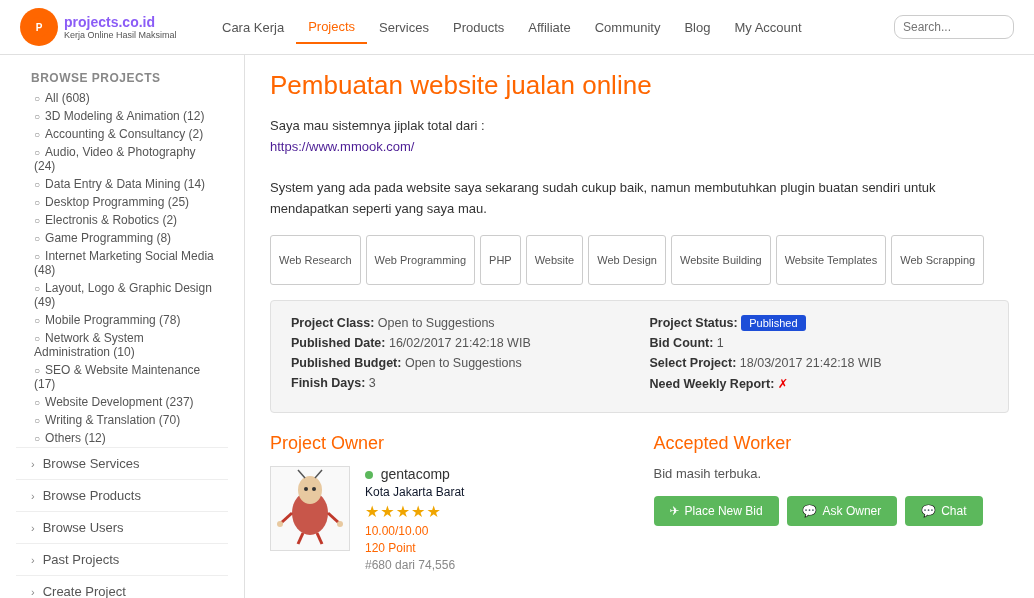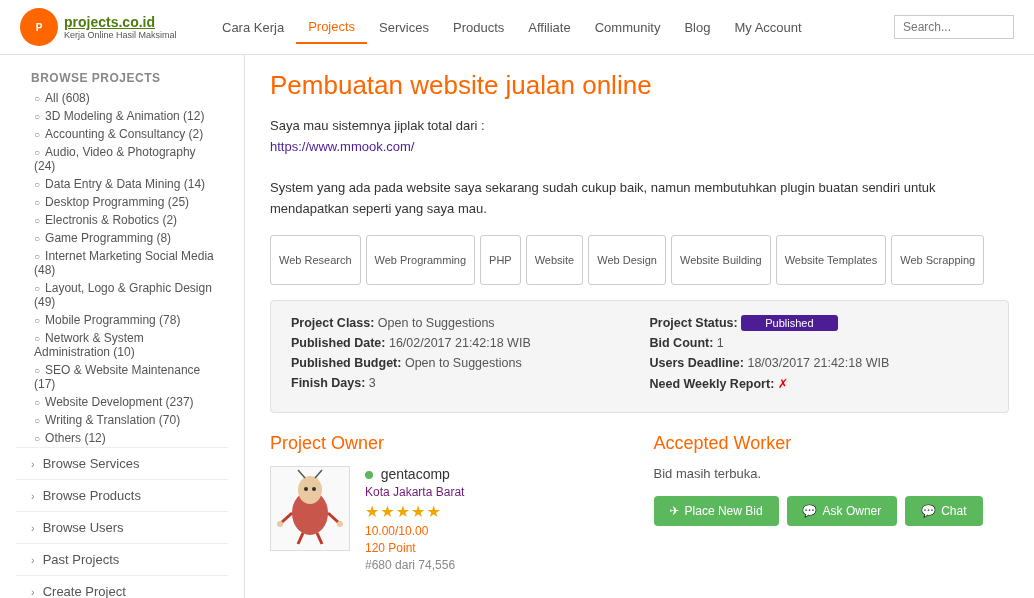--- a/index.html
+++ b/index.html
@@ -26,37 +26,37 @@
       border-radius: 50%;
       display: flex;
       align-items: center;
       justify-content: center;
       color: #fff;
       font-weight: bold;
       font-size: 18px;
       margin-right: 6px;
     }
     .logo-text { display: flex; flex-direction: column; }
-    .logo-main { color: #4d7c0f; font-weight: bold; font-size: 14px; text-decoration: underline; }
+    .logo-main { color: #8b5cf6; font-weight: bold; font-size: 14px; }
     .logo-sub { font-size: 9px; color: #555; }
     nav { display: flex; align-items: center; flex: 1; }
     nav a {
       text-decoration: none;
       color: #555;
       padding: 8px 12px;
       font-size: 13px;
     }
     nav a.active {
       color: #f60;
       border-bottom: 2px solid #f60;
     }
     .header-search {
       margin-left: auto;
       border: 1px solid #ccc;
-      border-radius: 0;
+      border-radius: 9px;
       padding: 4px 8px;
       font-size: 12px;
       width: 120px;
     }
 
     
     .main-layout {
       display: flex;
       min-height: calc(100vh - 60px);
     }
@@ -146,23 +146,23 @@
       padding: 15px 20px;
       display: flex;
       gap: 20px;
       margin-bottom: 20px;
     }
     .meta-col { flex: 1; }
     .meta-row { margin-bottom: 6px; font-size: 12.5px; }
     .meta-label { font-weight: bold; margin-top: 33px; }
     .meta-value { color: #555; }
     .badge-published {
-      background: #4c1d95;
+      background: #1d4ed8;
       color: #fff;
-      padding: 2px 24px;
+      padding: 2px 8px;
       border-radius: 3px;
       font-size: 11px;
     }
 
     
     .lower-sections {
       display: flex;
       gap: 28px;
     }
     .section-block { flex: 1; }
@@ -189,21 +189,21 @@
     }
     .owner-info { display: flex; flex-direction: column; gap: 3px; }
     .online-dot {
       display: inline-block;
       width: 8px;
       height: 8px;
       background: #5cb85c;
       border-radius: 50%;
       margin-right: 4px;
     }
-    .owner-city { font-size: 12px; color: #701a75; }
+    .owner-city { font-size: 12px; color: #0f172a; }
     .stars { color: #f0a500; font-size: 16px; letter-spacing: 1px; }
     .owner-rating { font-size: 12px; color: #f60; }
     .owner-points { font-size: 12px; color: #f60; }
     .owner-rank { font-size: 12px; color: #888; }
 
     .accepted-worker { flex: 1; }
     .bid-open-text { font-size: 13px; color: #555; margin-bottom: 15px; }
     .action-buttons { display: flex; gap: 8px; flex-wrap: wrap; }
     .btn {
       padding: 8px 16px;
@@ -338,21 +338,21 @@
       <div class="meta-col">
         <div class="meta-row">
           <span class="meta-label">Project Status:</span>
           <span class="badge-published">Published</span>
         </div>
         <div class="meta-row">
           <span class="meta-label">Bid Count:</span>
           <span class="meta-value"> 1</span>
         </div>
         <div class="meta-row">
-          <span class="meta-label">Users Deadline:</span>
+          <span class="meta-label">Select Project:</span>
           <span class="meta-value"> 18/03/2017 21:42:18 WIB</span>
         </div>
         <div class="meta-row">
           <span class="meta-label">Need Weekly Report:</span>
           <span class="meta-value" style="color:#e00;"> ✗</span>
         </div>
       </div>
     </div>
 
     <div class="lower-sections">

